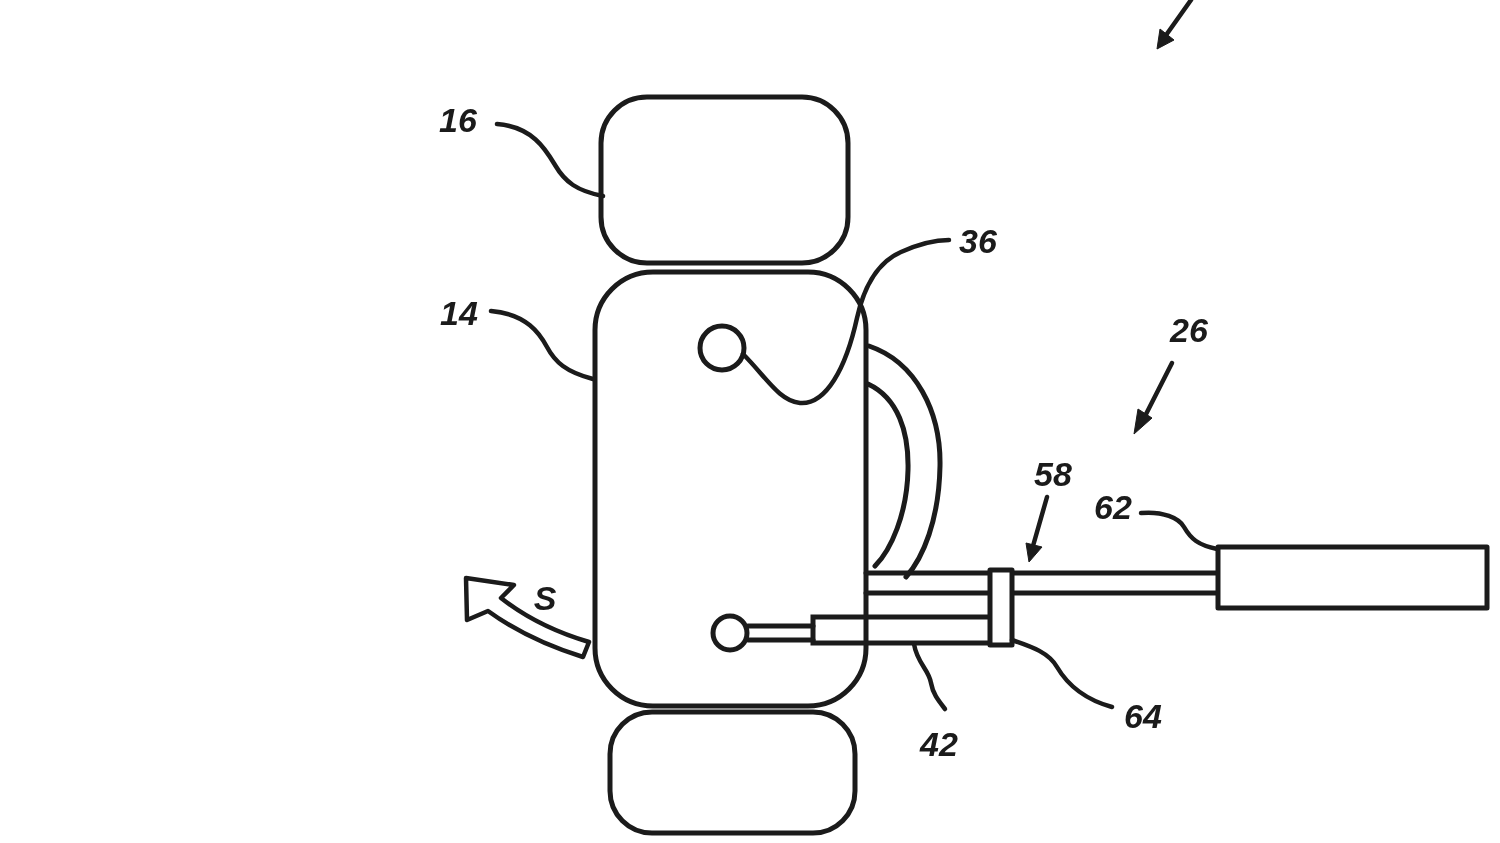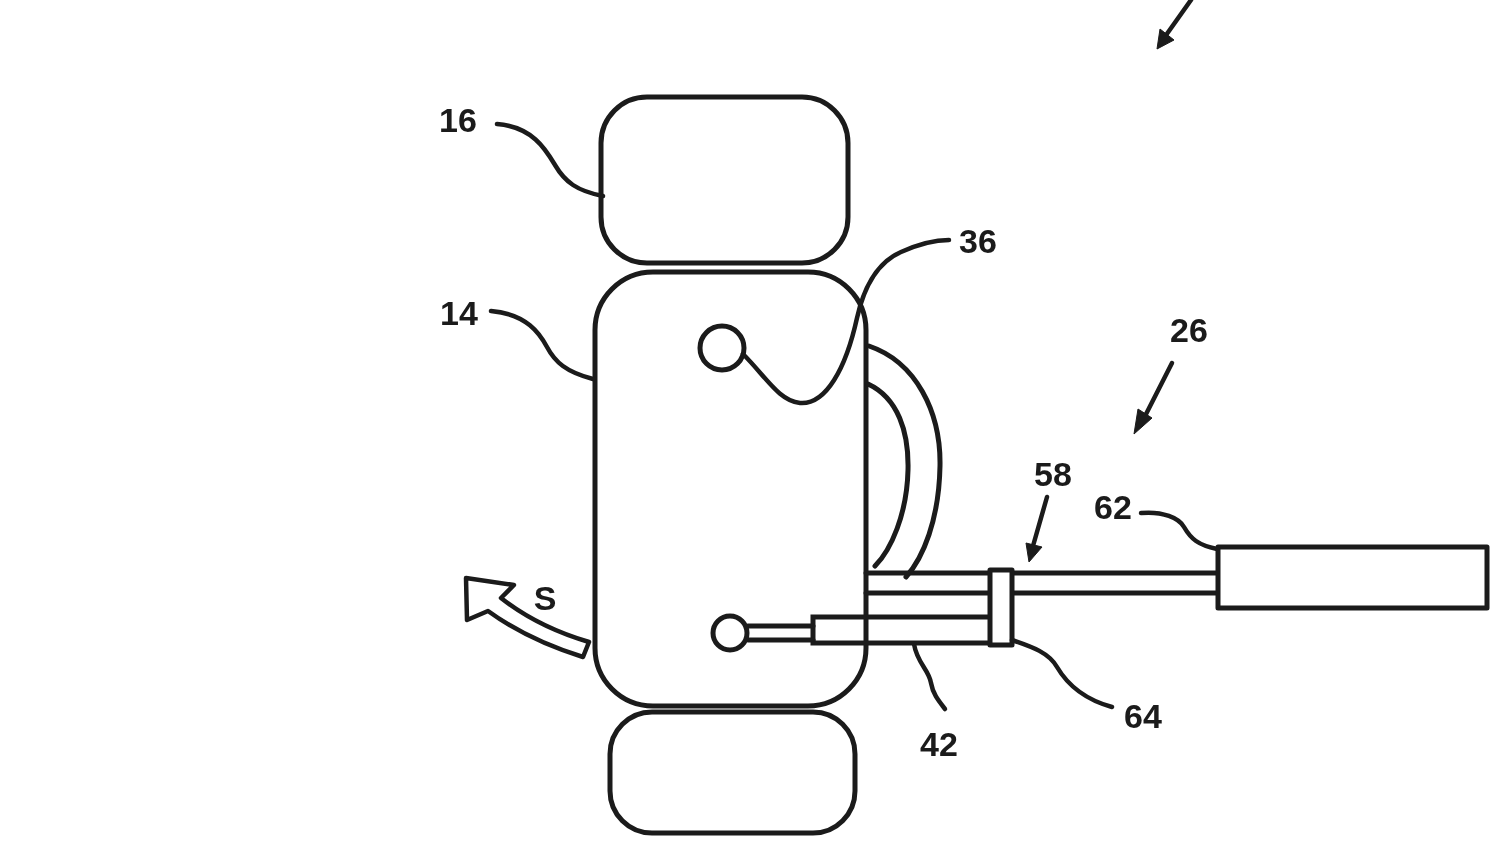--- a/index.html
+++ b/index.html
@@ -7,20 +7,21 @@
     padding: 0;
     background: #ffffff;
   }
   .fig-wrap {
     position: relative;
     width: 1500px;
     height: 843px;
     background: #ffffff;
     overflow: hidden;
     font-family: "Liberation Sans", "DejaVu Sans", sans-serif;
+    font-style: italic;
   }
   svg { display: block; }
   .callout-text {
     font-family: "Liberation Sans", "DejaVu Sans", sans-serif;
     font-weight: bold;
     font-size: 34px;
     fill: #1b1b1b;
   }
   .outline {
     fill: #ffffff;

